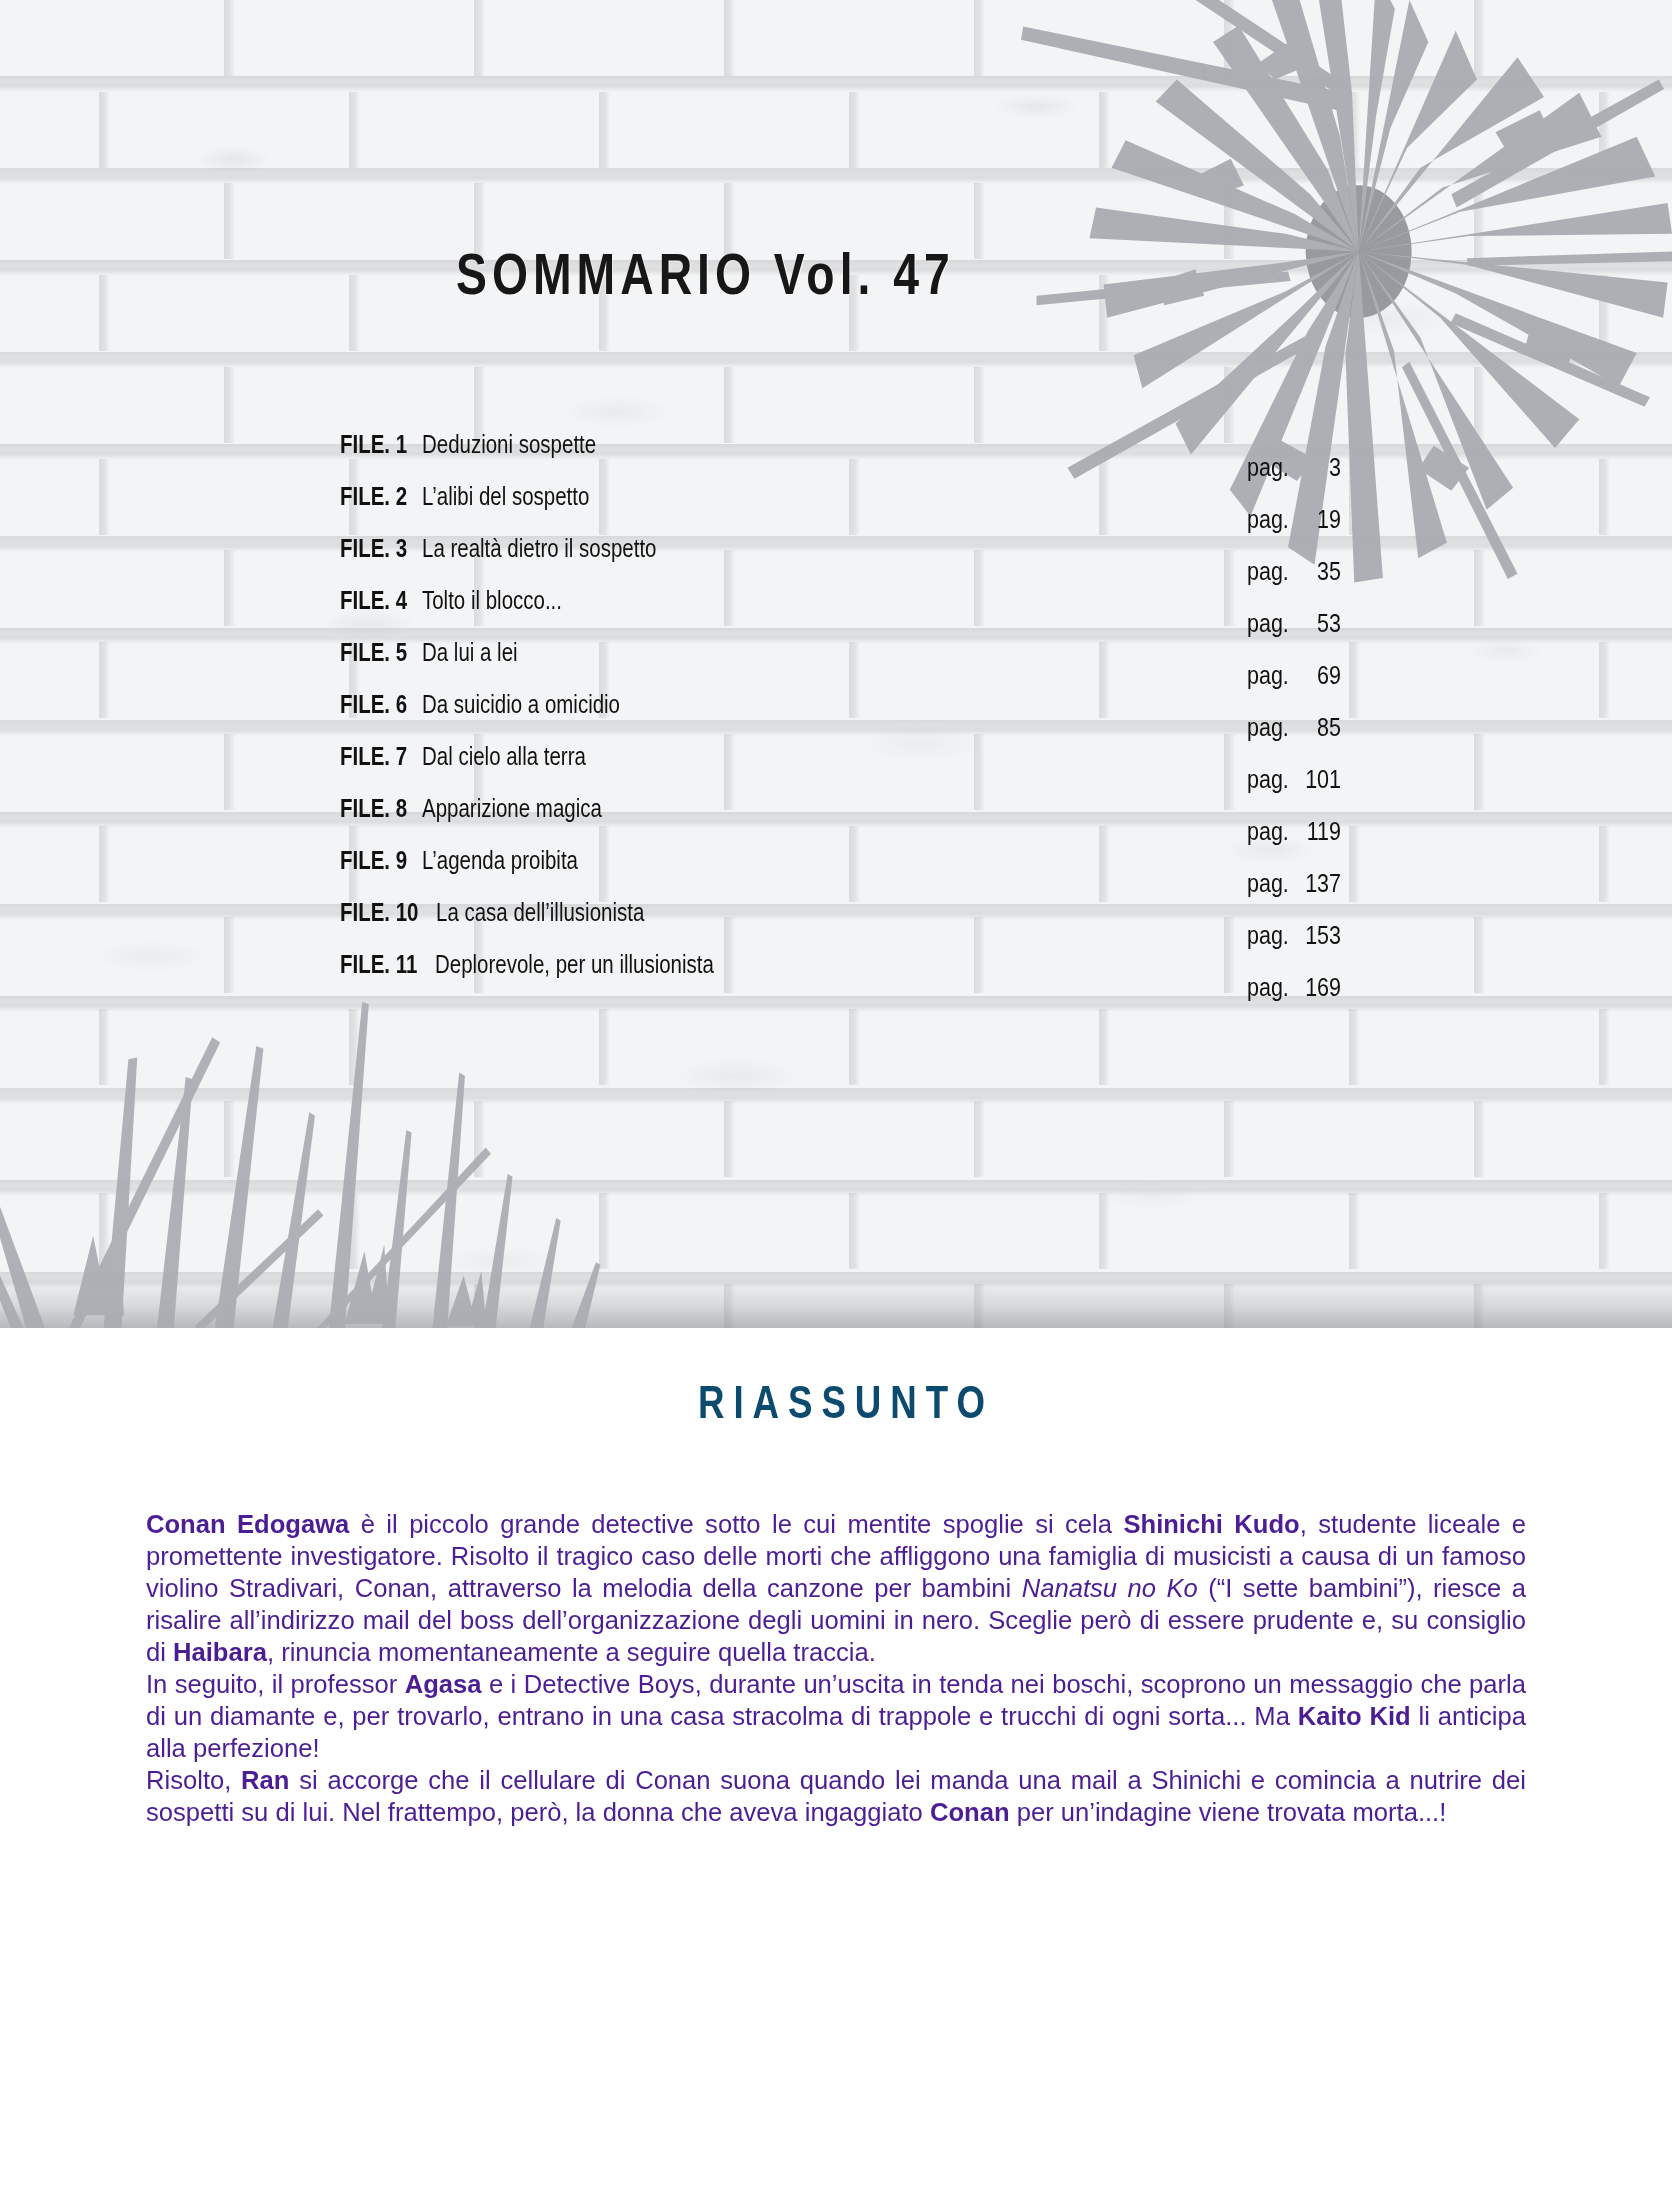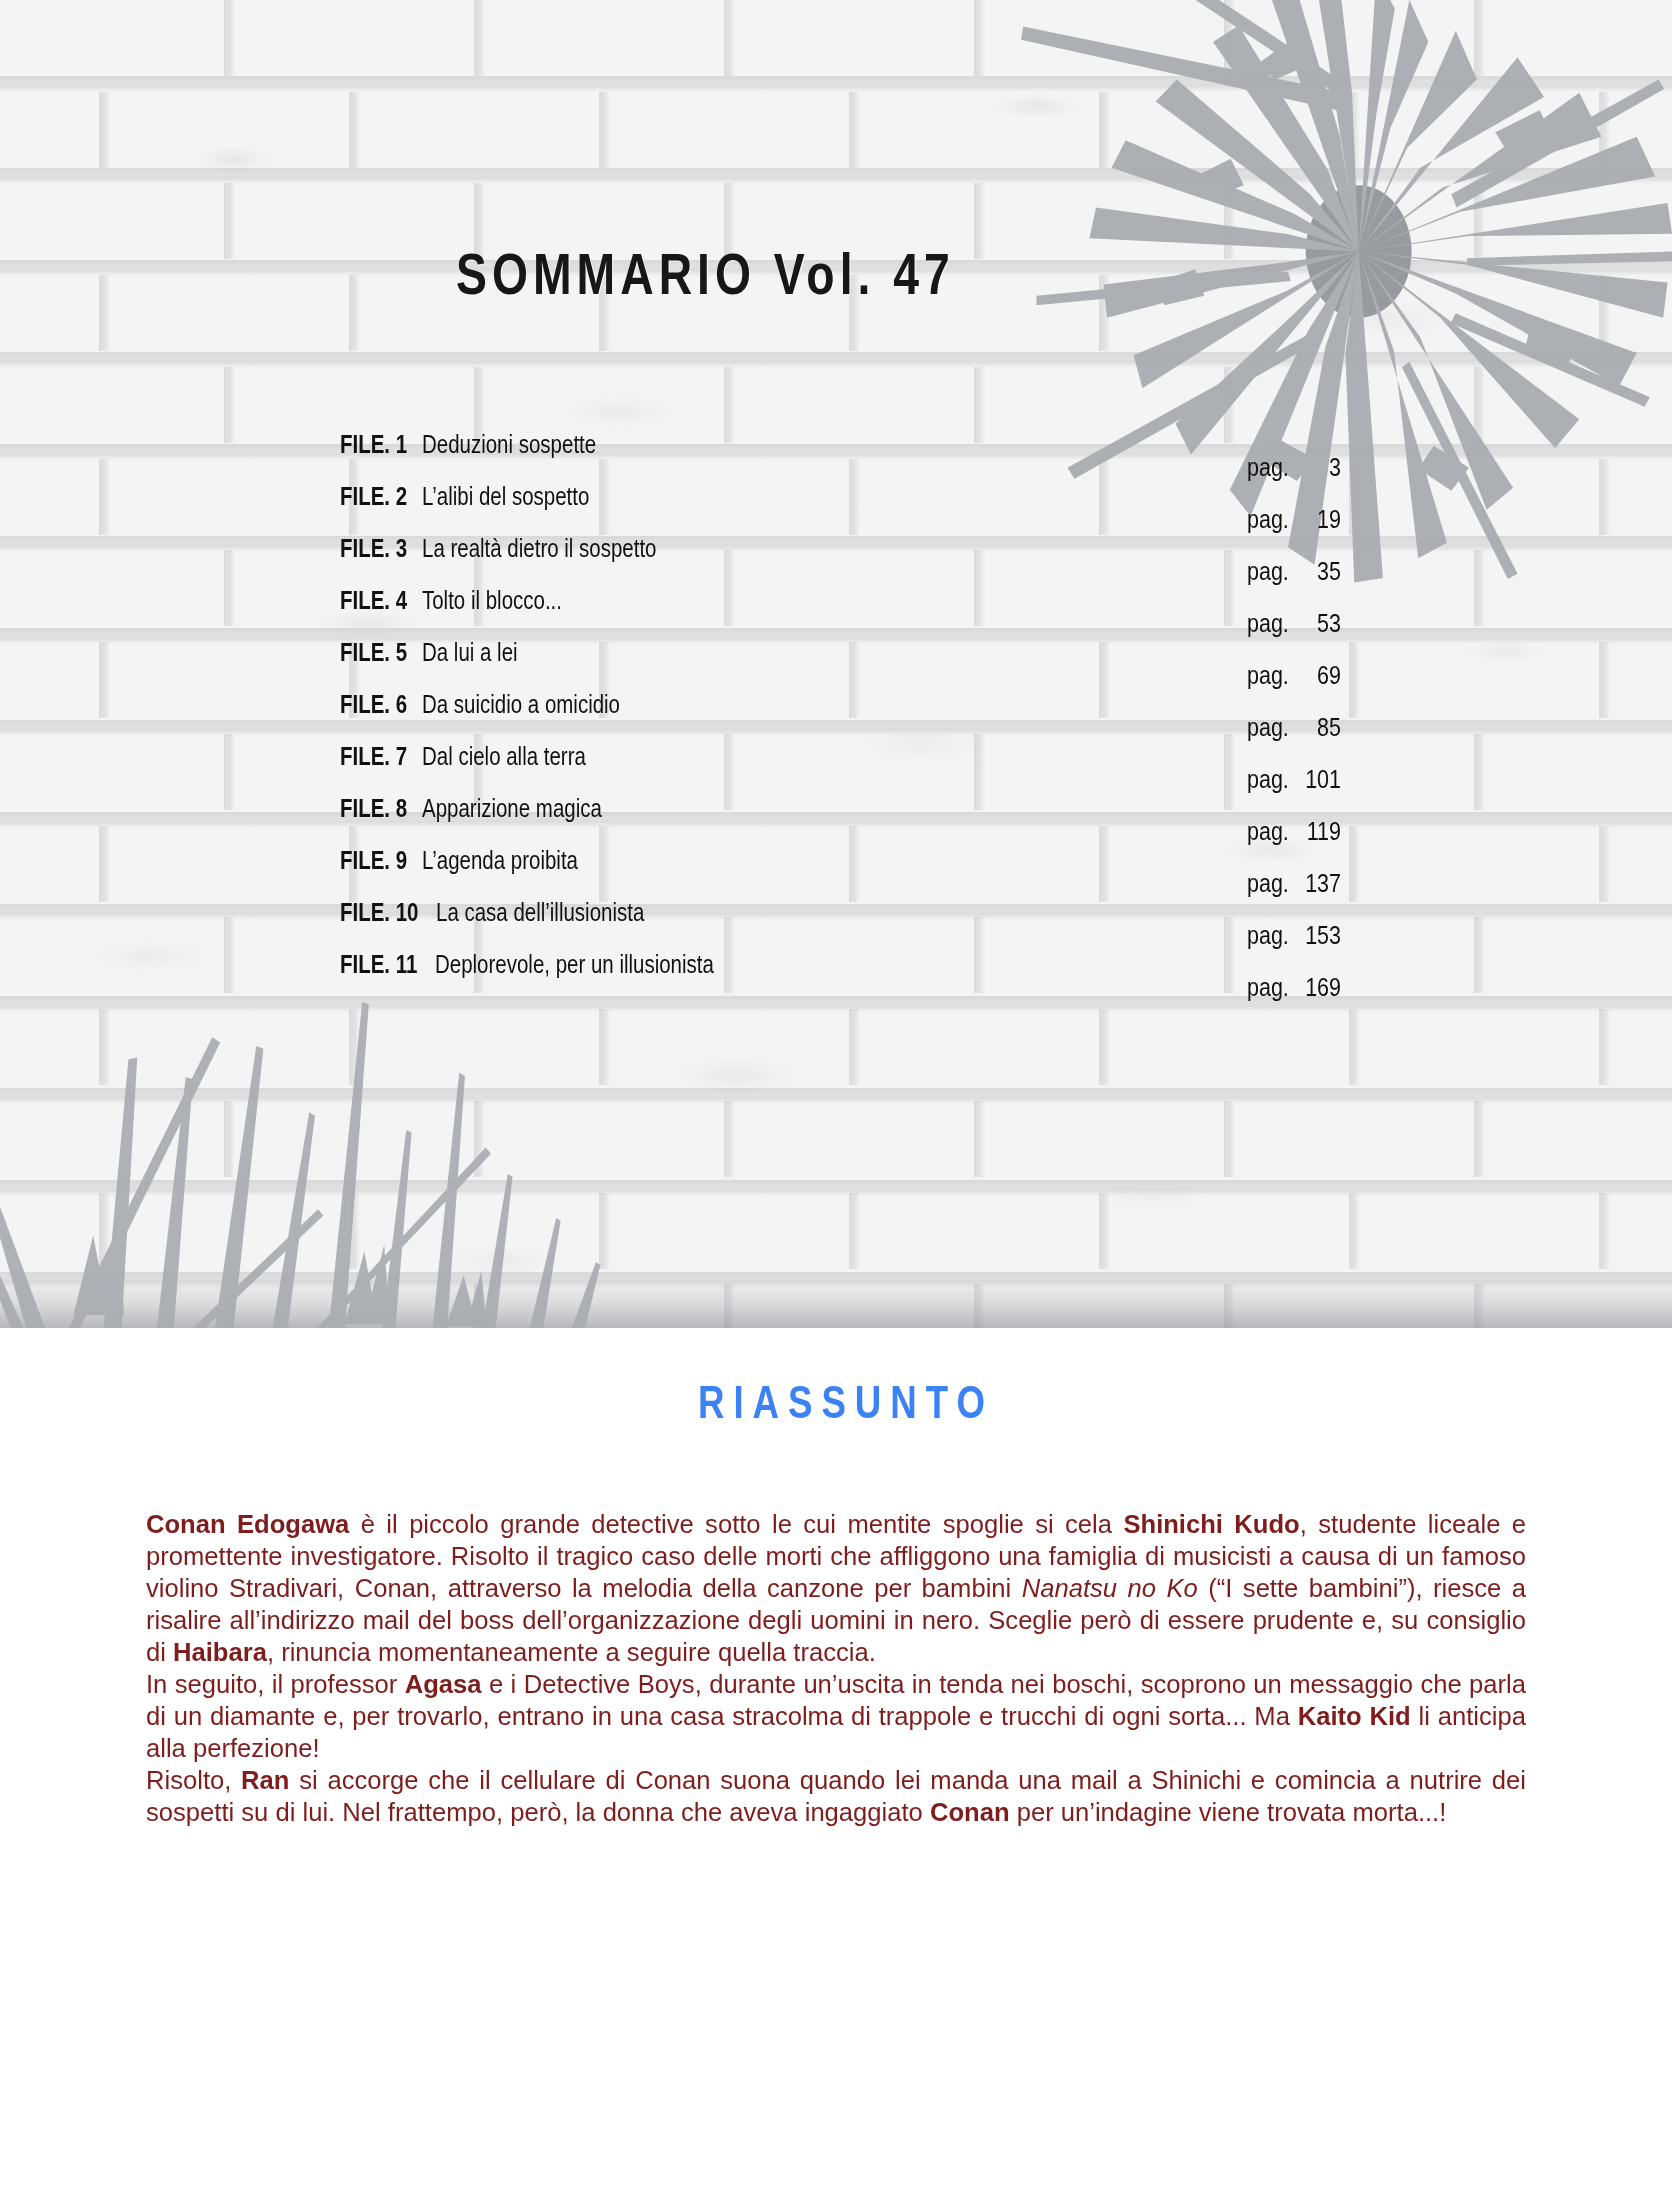--- a/index.html
+++ b/index.html
@@ -182,37 +182,37 @@
   }
 
   
   #riassunto-title {
     position: absolute;
     left: 0; right: 0;
     top: 1374px;
     text-align: center;
     font-size: 47px;
     font-weight: bold;
-    color: #3b82f6;
+    color: #0c4a6e;
     letter-spacing: 11.5px;
     text-indent: 11.5px;
   }
   #riassunto-title span {
     display: inline-block;
     transform: scaleX(.78);
   }
 
   #summary {
     position: absolute;
     left: 146px;
     top: 1508px;
     width: 1380px;
     font-size: 25.6px;
     line-height: 32px;
-    color: #7f1d1d;
+    color: #4c1d95;
     text-align: justify;
     text-justify: inter-word;
   }
   #summary p { margin: 0; }
   #summary b { font-weight: bold; }
   #summary i { font-style: italic; }
   #summary, .file-label, .file-title, .pag-word, .pag-num,
   #sommario-title, #riassunto-title {
     font-stretch: condensed;
   }

